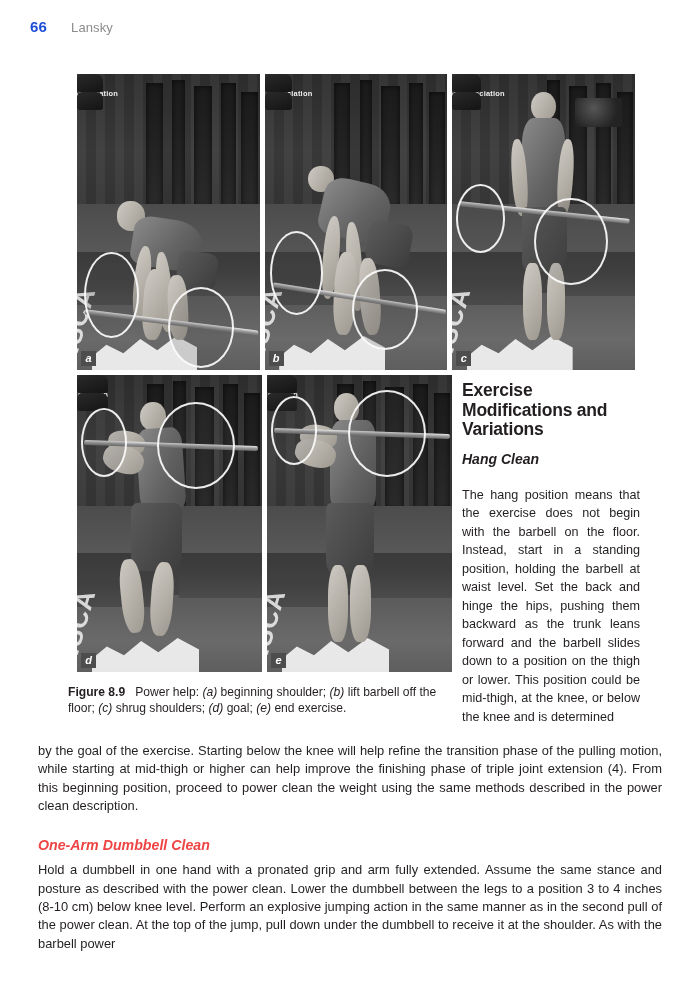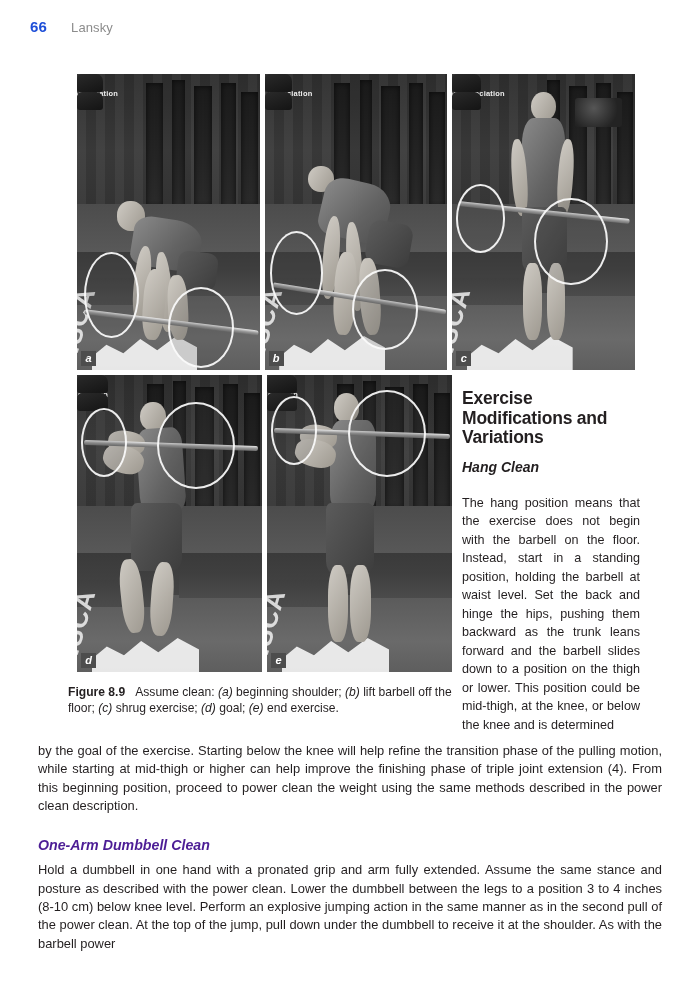--- a/index.html
+++ b/index.html
@@ -194,21 +194,21 @@
     font-style: italic;
     line-height: 15px;
     text-align: center;
     box-sizing: border-box;
   }
 
   
   .side-col {
     position: absolute;
     left: 462px;
-    top: 389px;
+    top: 381px;
     width: 178px;
   }
   .side-col h2 {
     margin: 0 0 11px 0;
     font-size: 17.5px;
     font-weight: bold;
     line-height: 1.12;
     letter-spacing: -.2px;
     color: #231f20;
   }
@@ -253,21 +253,21 @@
     line-height: 1.42;
     text-align: justify;
     color: #231f20;
   }
   .body-col p.last { margin-bottom: 0; }
   .body-col h3 {
     margin: 22px 0 8px 0;
     font-size: 14.2px;
     font-weight: bold;
     font-style: italic;
-    color: #4c1d95;
+    color: #ef4444;
   }
 </style>
 </head>
 <body>
 
 <div class="page">
 
   <div class="runhead">
     <span class="folio">66</span>
     <span class="author">Lansky</span>
@@ -454,21 +454,21 @@
     </div>
   </div>
 
   <div class="side-col">
     <h2>Exercise Modifications and Variations</h2>
     <h3>Hang Clean</h3>
     <p>The hang position means that the exercise does not begin with the barbell on the floor. Instead, start in a standing position, holding the barbell at waist level. Set the back and hinge the hips, pushing them backward as the trunk leans forward and the barbell slides down to a position on the thigh or lower. This position could be mid-thigh, at the knee, or below the knee and is determined</p>
   </div>
 
   <div class="caption">
-    <b>Figure 8.9</b><span>&nbsp;&nbsp;&nbsp;</span><span>Assume clean: </span><i>(a)</i><span> beginning shoulder; </span><i>(b)</i><span> lift barbell off the floor; </span><i>(c)</i><span> shrug exercise; </span><i>(d)</i><span> goal; </span><i>(e)</i><span> end exercise.</span>
+    <b>Figure 8.9</b><span>&nbsp;&nbsp;&nbsp;</span><span>Power help: </span><i>(a)</i><span> beginning shoulder; </span><i>(b)</i><span> lift barbell off the floor; </span><i>(c)</i><span> shrug shoulders; </span><i>(d)</i><span> goal; </span><i>(e)</i><span> end exercise.</span>
   </div>
 
   <div class="body-col">
     <p>by the goal of the exercise. Starting below the knee will help refine the transition phase of the pulling motion, while starting at mid-thigh or higher can help improve the finishing phase of triple joint extension (4). From this beginning position, proceed to power clean the weight using the same methods described in the power clean description.</p>
     <h3>One-Arm Dumbbell Clean</h3>
     <p class="last">Hold a dumbbell in one hand with a pronated grip and arm fully extended. Assume the same stance and posture as described with the power clean. Lower the dumbbell between the legs to a position 3 to 4 inches (8-10 cm) below knee level. Perform an explosive jumping action in the same manner as in the second pull of the power clean. At the top of the jump, pull down under the dumbbell to receive it at the shoulder. As with the barbell power</p>
   </div>
 
 </div>
 

